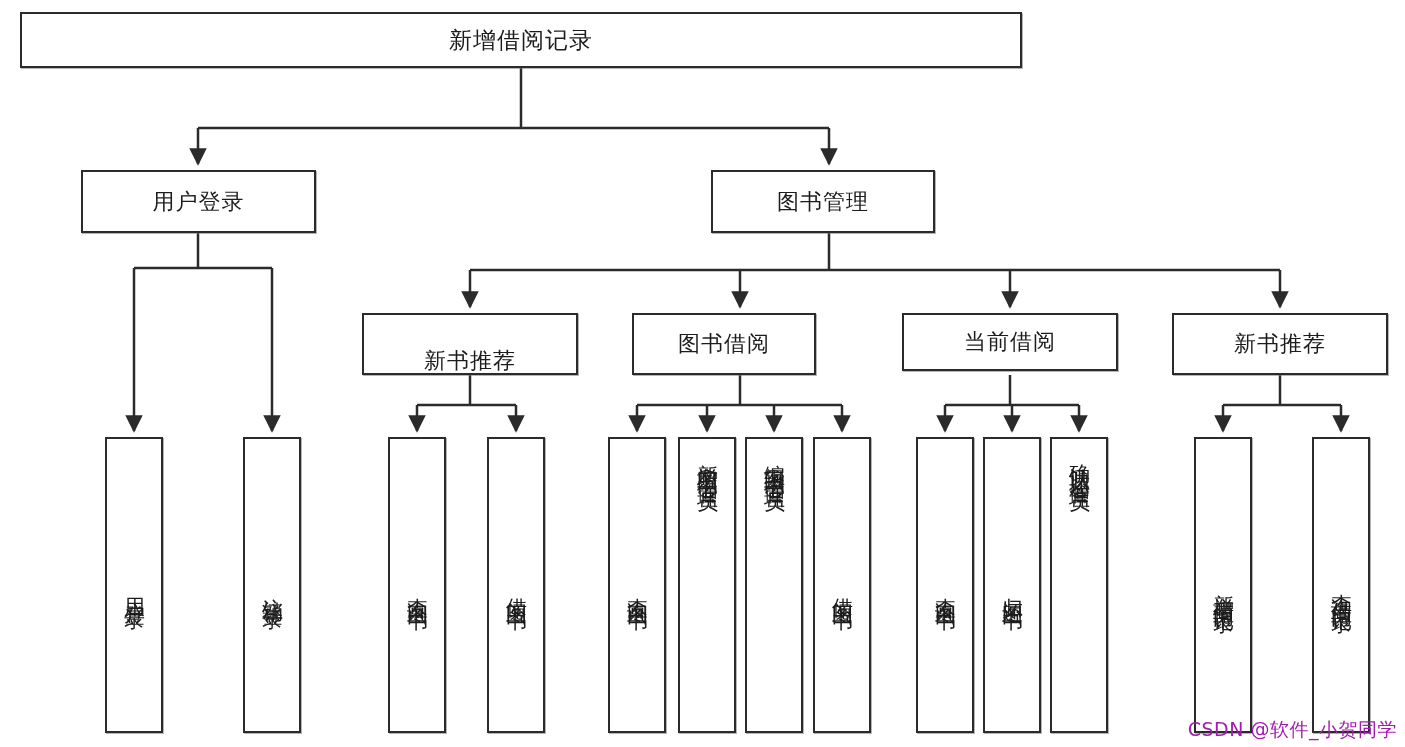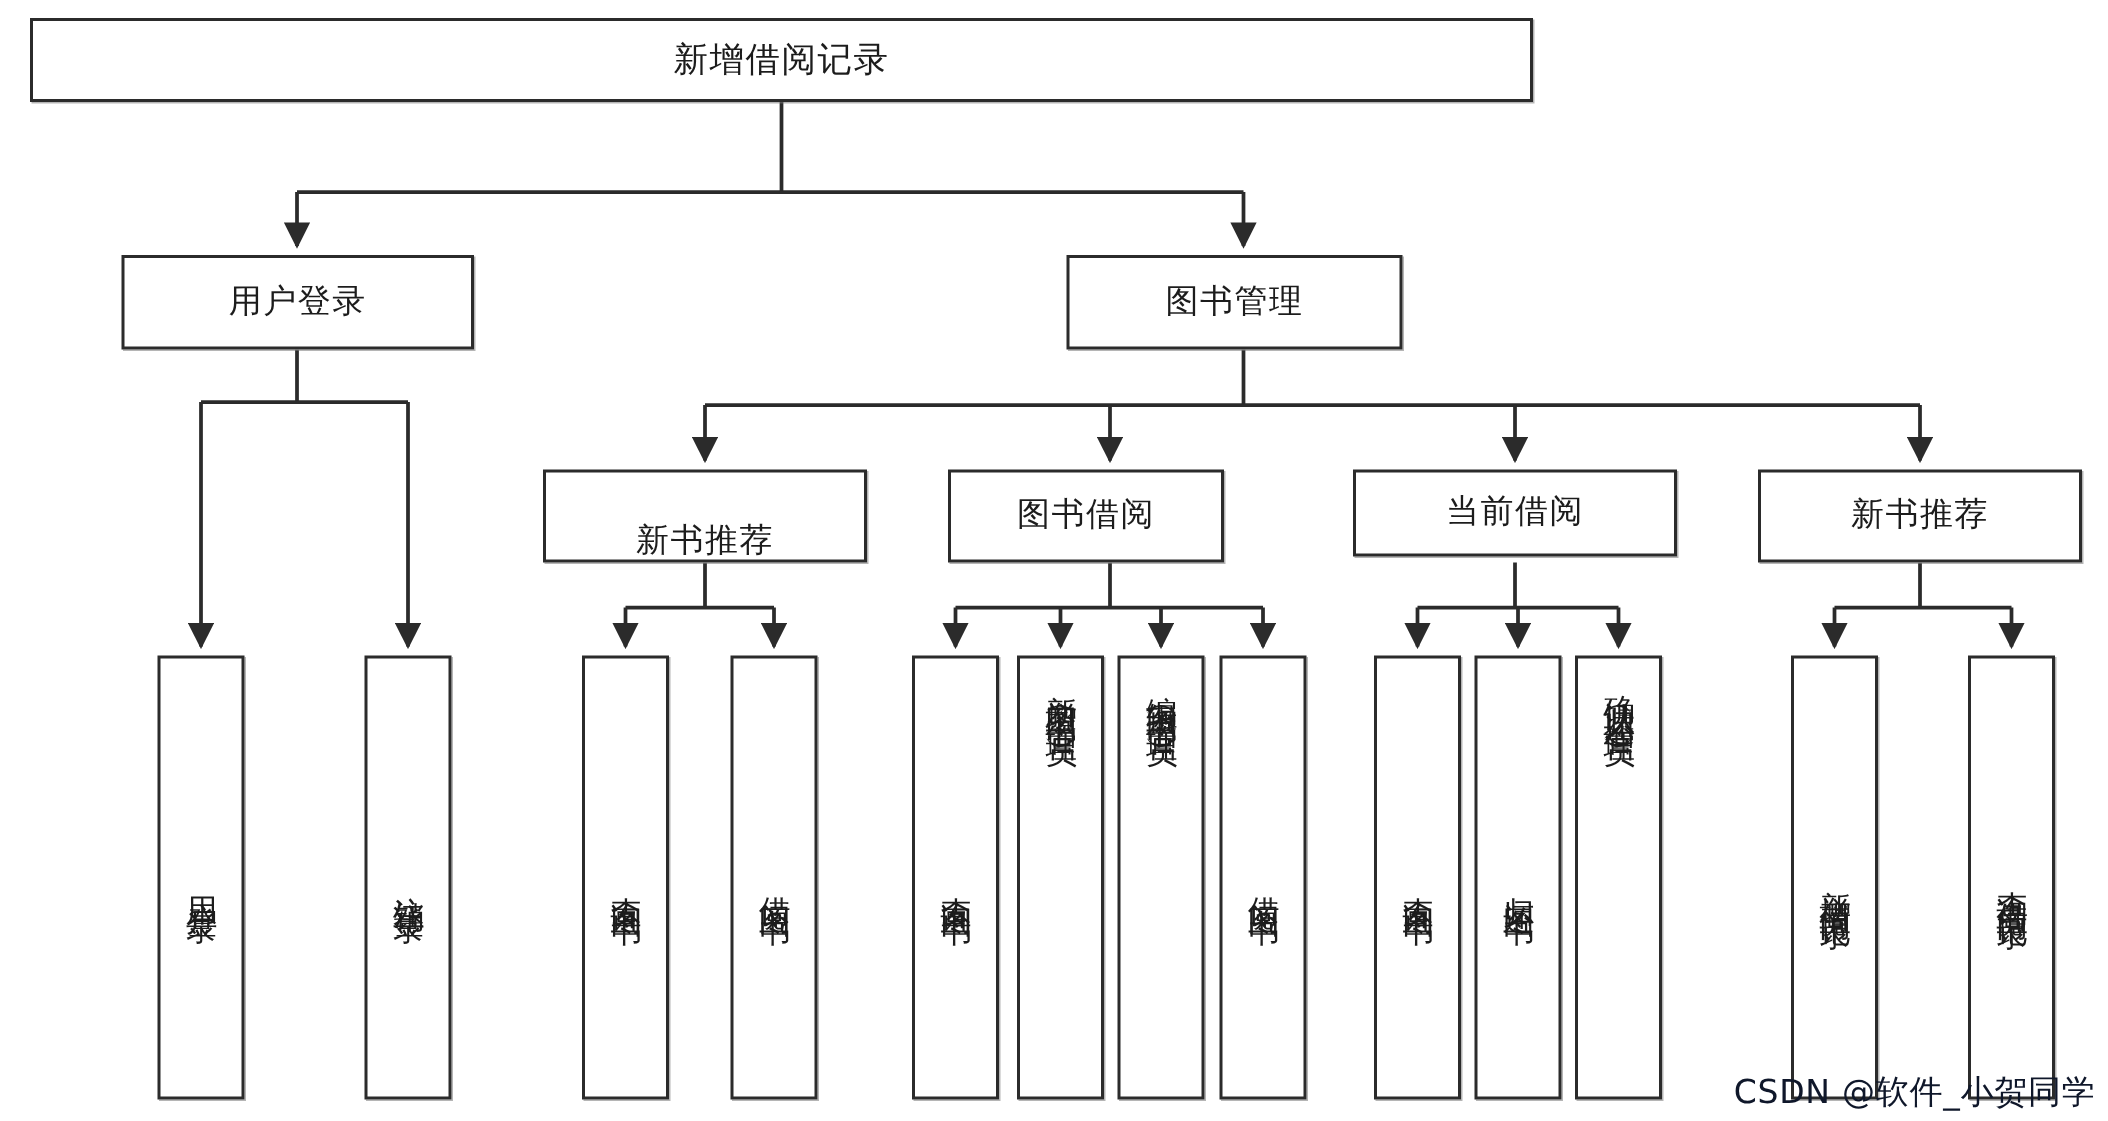--- a/index.html
+++ b/index.html
@@ -63,22 +63,22 @@
     white-space: nowrap;
     margin: 0 auto;
   }
   .node.vertical.centered {
     align-items: center;
   }
   #watermark {
     position: absolute;
     right: 8px;
     bottom: 4px;
-    font-size: 22px;
-    color: #0f172a;
+    font-size: 19px;
+    color: #a21caf;
     letter-spacing: 0.5px;
     white-space: nowrap;
     user-select: none;
   }
 </style>
 </head>
 <body>
 
 <div id="diagram-canvas">
 

